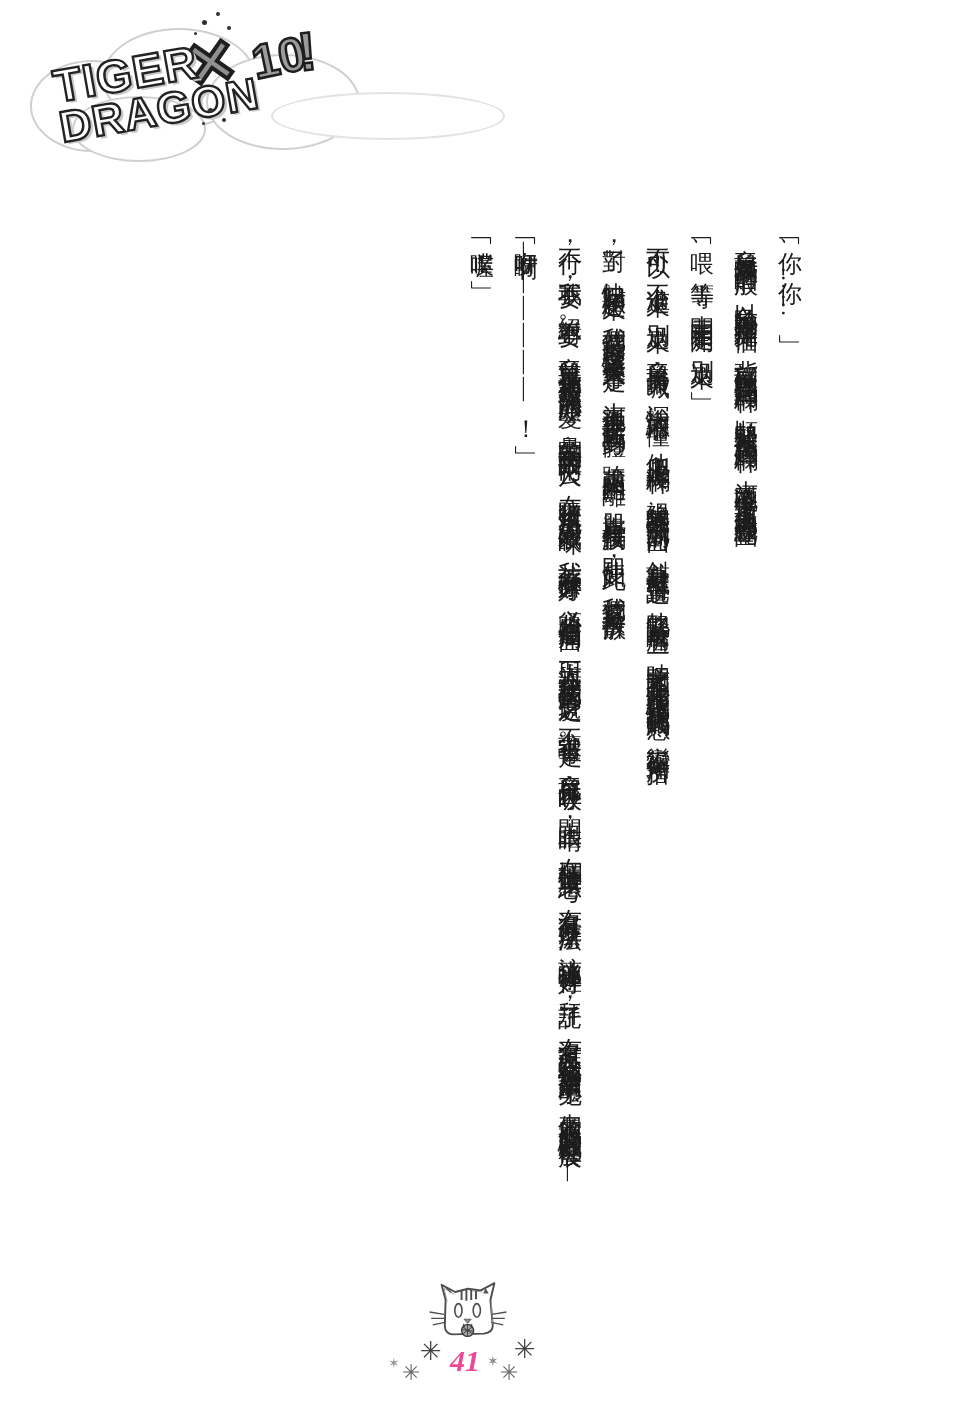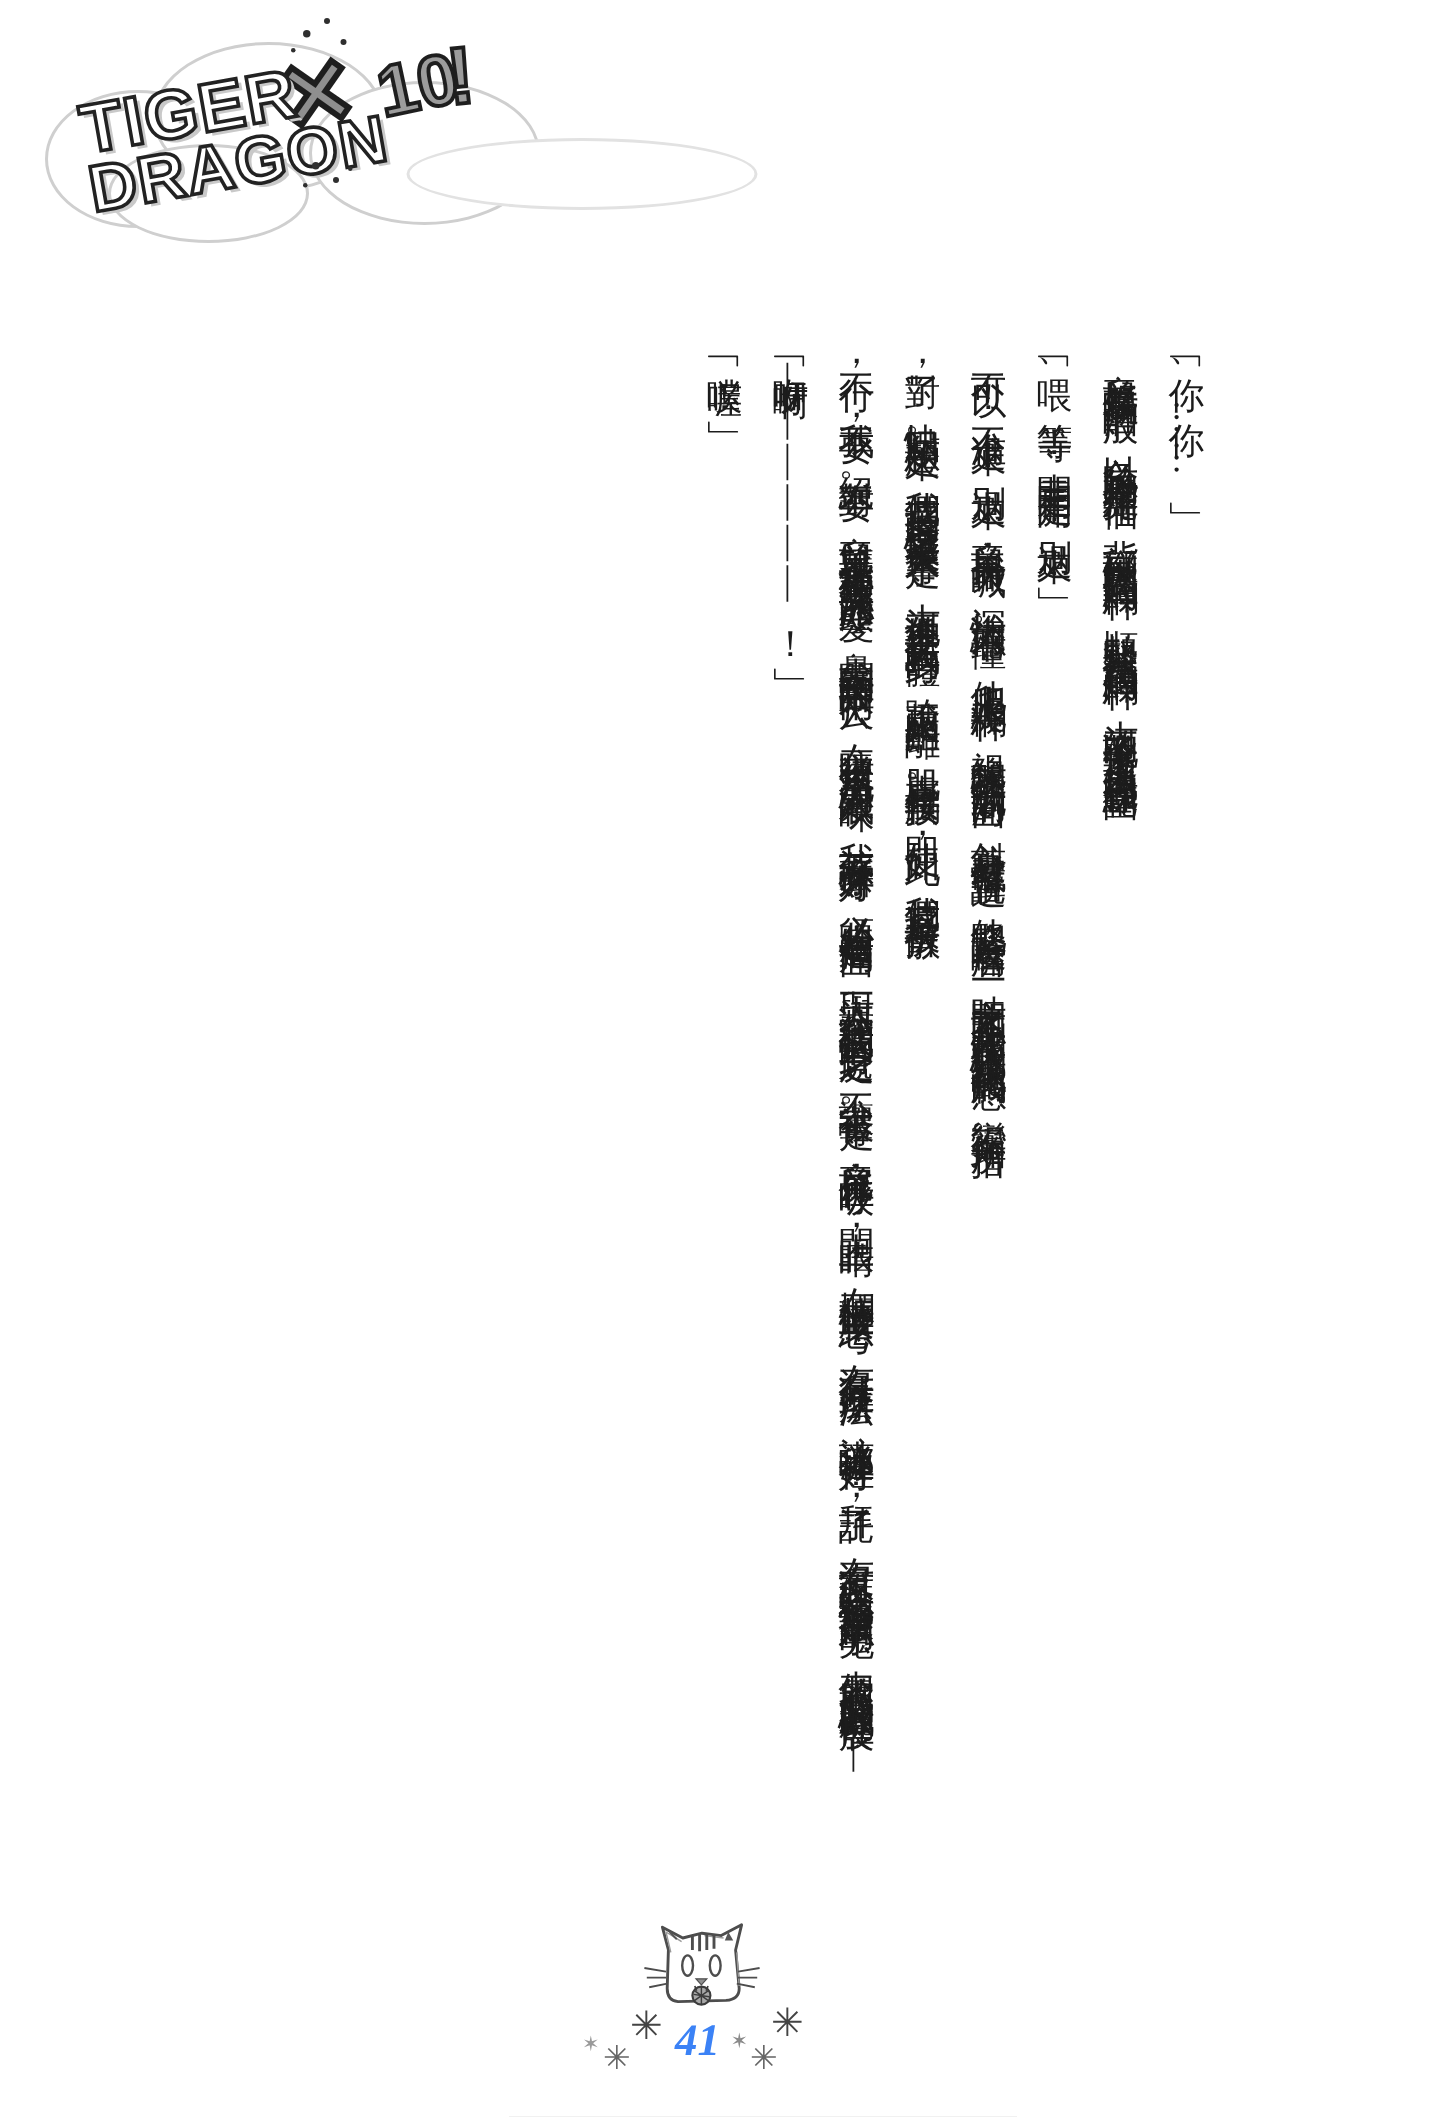--- a/index.html
+++ b/index.html
@@ -37,21 +37,21 @@
     color:#1c1c1c;
     text-align:left;
   }
   .novel p { margin:0; text-indent:54px; }
 
   
   .cat { position:absolute; left:428px; top:1276px; width:80px; height:72px; }
   .pagenum {
     position:absolute; left:450px; top:1344px;
     font-family:"Liberation Serif","DejaVu Serif",serif;
-    font-style:italic; font-weight:bold; font-size:30px; color:#3b82f6;
+    font-style:italic; font-weight:bold; font-size:30px; color:#ec4899;
   }
   .spark { position:absolute; line-height:1; font-family:"DejaVu Sans",sans-serif; }
 </style>
 </head>
 <body>
 
 <div id="page">
 
   <div class="logo">
     <div class="cloud" style="left:-6px; top:48px; width:120px; height:88px;"></div>

